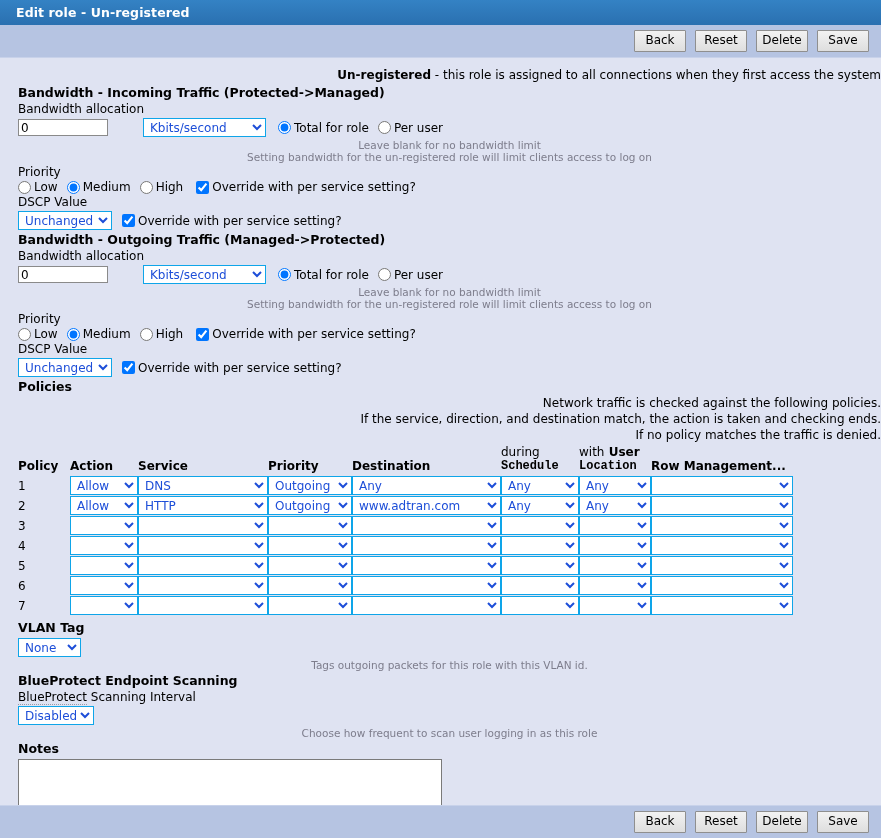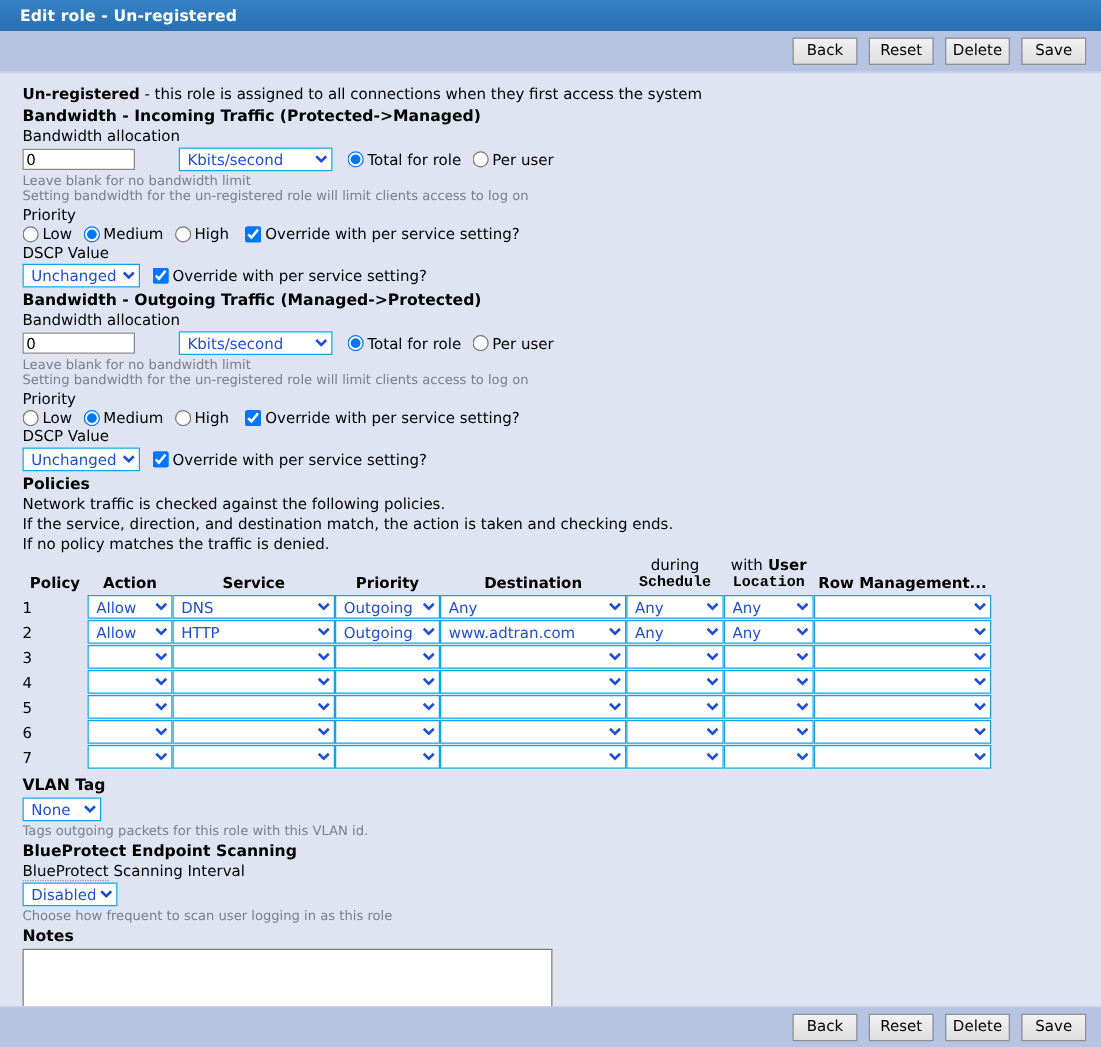--- a/index.html
+++ b/index.html
@@ -64,34 +64,35 @@
     text-align: center;
     cursor: pointer;
     line-height: 15px;
   }
 
   
   #content {
     padding: 9px 0 0 18px;
     position: relative;
   }
-  .ln { line-height: 16px; white-space: nowrap; }
+  .ln { line-height: 16px; white-space: nowrap; text-align: right; }
   .b  { font-weight: bold; }
   .hdr {
     font-weight: bold;
     font-size: 12.5px;
     line-height: 17px;
     margin-top: 1px;
   }
   .lbl { font-size: 12px; line-height: 16px; }
   .hint {
     color: #7d7d8c;
     font-size: 10.5px;
     line-height: 12px;
     white-space: nowrap;
+    text-align: center;
   }
   .dotted { border-bottom: 1px dotted #9a9aa8; }
 
   
   input.txt {
     font-family: "DejaVu Sans", "Liberation Sans", sans-serif;
     font-size: 12px;
     border: 1px solid #8a8a8a;
     background: #fff;
     height: 17px;
@@ -127,21 +128,21 @@
   }
 
   
   table.policies {
     border-collapse: collapse;
     margin-top: 2px;
   }
   table.policies th {
     font-weight: bold;
     font-size: 12px;
-    text-align: center;
+    text-align: left;
     padding: 0 0 3px 0;
     vertical-align: bottom;
     white-space: nowrap;
   }
   table.policies th .sub { display: block; font-family: Liberation Mono, monospace; }
   table.policies th .pre { font-weight: normal; display: block; }
   table.policies td {
     padding: 0 0 1px 0;
     vertical-align: middle;
     font-size: 12px;

